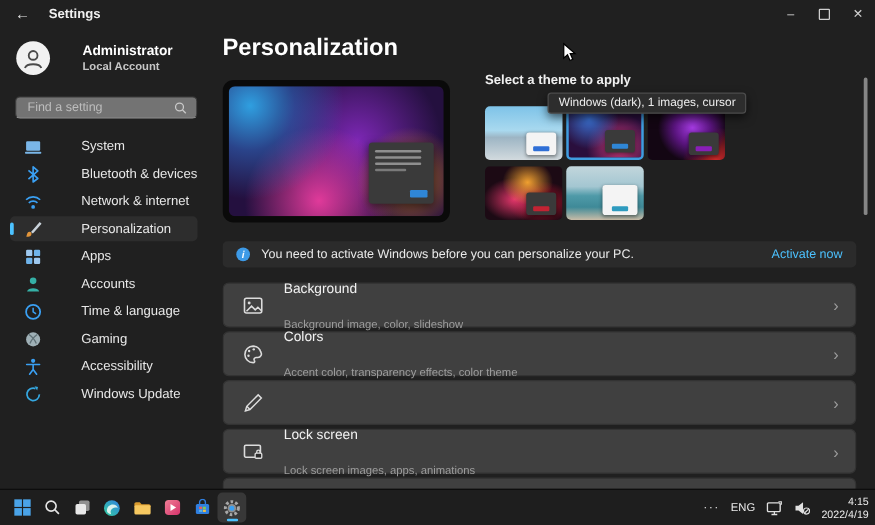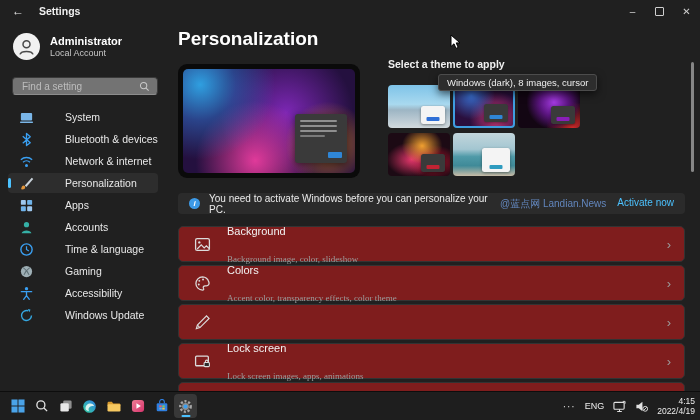--- a/index.html
+++ b/index.html
@@ -9,24 +9,24 @@
   
   .titlebar{position:absolute;top:0;left:0;right:0;height:22px;display:flex;align-items:center;}
   .back-btn{margin-left:12px;font-size:12px;color:#e6e6e6;line-height:22px;}
   .tb-title{margin-left:15px;font-size:10.5px;font-weight:bold;color:#f0f0f0;}
   .win-controls{position:absolute;right:0;top:0;height:22px;display:flex;}
   .wc{width:27px;height:22px;display:flex;align-items:center;justify-content:center;color:#cfcfcf;font-size:10px;}
   .restore-box{width:7px;height:7px;border:1px solid #cfcfcf;border-radius:1px;}
 
   
   .sidebar{position:absolute;top:22px;left:0;width:178px;bottom:28px;}
-  .account{position:absolute;top:11px;left:13px;display:flex;align-items:center;gap:10px;}
+  .account{position:absolute;top:11px;left:13px;display:flex;align-items:center;gap:26px;}
   .avatar{width:27px;height:27px;border-radius:50%;background:#f1f1f1;display:flex;align-items:center;justify-content:center;}
   .acc-name{font-size:11px;font-weight:bold;color:#fff;}
-  .acc-type{font-size:9px;color:#c6c6c6;margin-top:1px;}
+  .acc-type{font-size:9px;color:#c6c6c6;margin-top:1px;font-weight:bold;}
   .searchbox{position:absolute;top:55px;left:12px;width:146px;height:18px;background:#737373;border:1px solid #3a3a3a;border-bottom:1px solid #8d8d8d;border-radius:4px;display:flex;align-items:center;padding:0 7px;box-sizing:border-box;}
   .searchbox input{flex:1;background:transparent;border:none;outline:none;font-family:"Liberation Sans",sans-serif;font-size:10px;color:#e0e0e0;min-width:0;}
   .searchbox input::placeholder{color:#bdbdbd;}
   .nav{position:absolute;top:85px;left:8px;width:150px;}
   .nav-item{height:20px;margin-bottom:2px;border-radius:4px;display:flex;align-items:center;padding-left:11px;gap:31px;font-size:10.5px;color:#e8e8e8;position:relative;}
   .nav-item.selected{background:#2d2d2d;}
   .nav-item.selected::before{content:"";position:absolute;left:0;top:5px;width:3px;height:10px;border-radius:2px;background:#4cc2ff;}
   .nav-ic{width:15px;height:15px;flex:0 0 15px;}
 
   
@@ -64,25 +64,25 @@
   .tooltip{position:absolute;left:260px;top:52px;background:#2d2d2d;border:1px solid #4c4c4c;border-radius:3px;padding:2px 8px;font-size:9.5px;color:#ededed;white-space:nowrap;z-index:6;box-shadow:0 3px 8px rgba(0,0,0,.6);}
 
   .banner{position:absolute;left:0;top:171px;width:507px;height:21px;background:#2b2b2b;border-radius:4px;display:flex;align-items:center;padding:0 11px;box-sizing:border-box;gap:9px;}
   .info-icon{width:11px;height:11px;border-radius:50%;background:#3d9ae7;color:#fff;font-size:8px;font-weight:bold;font-style:italic;display:flex;align-items:center;justify-content:center;flex:0 0 11px;}
   .banner-text{font-size:10px;color:#eaeaea;flex:1;}
   .banner-links{display:flex;gap:11px;font-size:10px;}
   .watermark-link{color:#6286bd;}
   .activate-link{color:#4cc2ff;}
 
   .cards{position:absolute;left:0;top:204px;width:507px;}
-  .card{height:36px;margin-bottom:3px;background:#7f1d1d;border:1px solid #333;border-radius:5px;display:flex;align-items:center;padding:0 13px 0 15px;box-sizing:border-box;gap:16px;}
+  .card{height:36px;margin-bottom:3px;background:#404040;border:1px solid #333;border-radius:5px;display:flex;align-items:center;padding:0 13px 0 15px;box-sizing:border-box;gap:16px;}
   .card-icon{width:17px;height:17px;flex:0 0 17px;}
   .card-text{flex:1;min-width:0;}
   .card-title{font-size:11px;color:#f2f2f2;}
-  .card-sub{font-size:9px;color:#9d9d9d;margin-top:17px;font-family:Liberation Serif, serif;}
+  .card-sub{font-size:9px;color:#9d9d9d;margin-top:17px;}
   .chevron{color:#9c9c9c;font-size:13px;line-height:1;}
 
   .scroll-thumb{position:absolute;right:6px;top:62px;width:3px;height:110px;background:#868686;border-radius:2px;z-index:7;}
 
   
   .taskbar{position:absolute;left:0;right:0;bottom:0;height:28px;background:#1e1e1e;border-top:1px solid #0d0d0d;z-index:10;}
   .tb-apps{position:absolute;left:6px;top:2px;display:flex;gap:1px;}
   .tb-app{width:23px;height:24px;border-radius:4px;display:flex;align-items:center;justify-content:center;position:relative;}
   .tb-app.active{background:#383838;}
   .tb-app.active::after{content:"";position:absolute;bottom:1px;left:50%;transform:translateX(-50%);width:9px;height:2px;border-radius:1px;background:#4cc2ff;}
@@ -244,27 +244,26 @@
           <div class="tw-pill" style="background:#c22333"></div>
         </div>
     </div>
     <div class="thumb t5">
       <div class="tw light big">
           <div class="tw-pill" style="background:#2e9bbf"></div>
         </div>
     </div>
   </div>
 
-  <div class="tooltip">Windows (dark), 8 images, cursor</div>
+  <div class="tooltip">Windows (dark), 1 images, cursor</div>
 
   <div class="banner">
     <span class="info-icon">i</span>
     <span class="banner-text">You need to activate Windows before you can personalize your PC.</span>
     <span class="banner-links">
-      <span class="watermark-link">@蓝点网 Landian.News</span>
       <span class="activate-link">Activate now</span>
     </span>
   </div>
 
   <div class="cards">
     <div class="card">
       <svg class="card-icon" viewBox="0 0 16 16">
           <rect x="1.5" y="2.5" width="13" height="11" rx="1.5" fill="none" stroke="#dcdcdc" stroke-width="1.2"></rect>
           <circle cx="5" cy="6" r="1.1" fill="#dcdcdc"></circle>
           <path d="M3 12.2l3.8-3.8 2.8 2.8 2-2 2.6 2.6" fill="none" stroke="#dcdcdc" stroke-width="1.1"></path>

